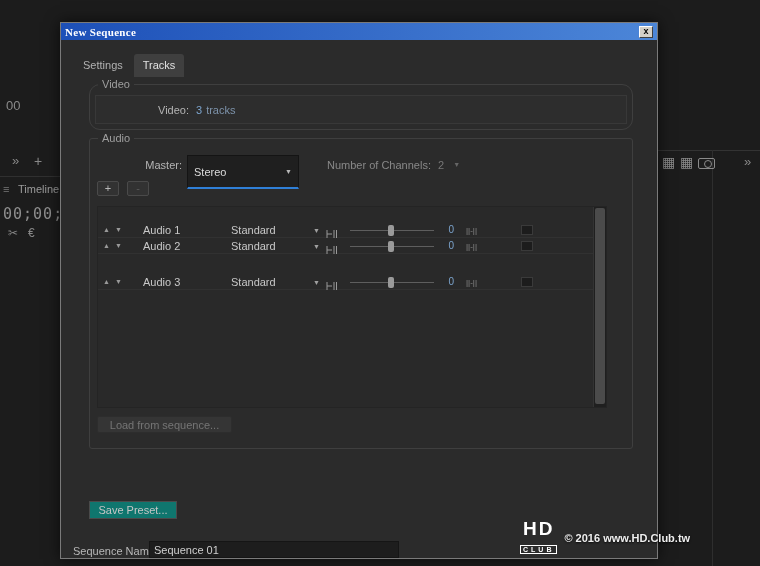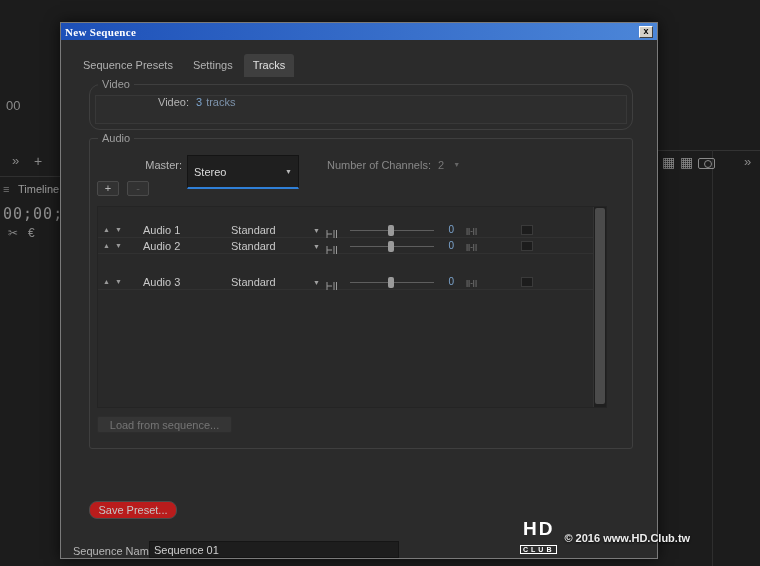--- a/index.html
+++ b/index.html
@@ -39,21 +39,21 @@
   .tabs { position:absolute; left:13px; top:31px; display:flex; gap:2px; }
   .tab { padding:5px 9px 6px; font-size:11px; color:#b2b2b2; cursor:default; }
   .tab.active { background:#3f3f3f; border-radius:3px 3px 0 0; color:#e0e0e0; }
 
   .group { position:absolute; border:1px solid #3f3f3f; border-radius:3px; }
   .group-label { position:absolute; top:-7px; left:8px; background:#2b2b2b; padding:0 4px; font-size:11px; color:#9f9f9f; }
   .group-video { left:28px; top:61px; width:544px; height:46px;border-radius:11px; }
   .group-audio { left:28px; top:115px; width:544px; height:311px; }
 
   .video-inner { position:absolute; left:5px; top:10px; right:5px; bottom:5px; border:1px solid #383838; background:#2d2d2d;
-                 display:flex; }
+                 display:flex; align-items:center; }
   .video-inner .lbl { margin-left:62px; font-size:11px; color:#b4b4b4; }
   .video-inner .val { margin-left:7px; font-size:11px; color:#7ba3cc; }
   .video-inner .unit { margin-left:4px; font-size:11px; color:#7d93ab; }
 
   .master-label { position:absolute; left:0; top:20px; width:92px; text-align:right; font-size:11px; color:#b4b4b4; }
   .master-dd { position:absolute; left:97px; top:16px; width:112px; height:34px; background:#1f1f1f;
                border:1px solid #141414; border-bottom:2px solid #2f7fd6;
                display:flex; align-items:center; justify-content:space-between; padding:0 6px; }
   .master-dd .dd-text { font-size:11px; color:#dcdcdc; }
   .dd-arrow { font-size:7px; color:#b8b8b8; }
@@ -89,22 +89,22 @@
   .pan-thumb { position:absolute; left:38px; top:-5px; width:6px; height:11px; background:#9a9a9a; border-radius:2px; }
   .pan-val { position:absolute; left:338px; top:2px; width:18px; text-align:right; font-size:10px; color:#7ba3cc; }
   .assign-ic { position:absolute; left:368px; top:4px; font-size:8px; color:#8a8a8a; letter-spacing:0; }
   .open-box { position:absolute; left:423px; top:3px; width:12px; height:10px; background:#1c1c1c; border:1px solid #3a3a3a; }
   .vscroll { position:absolute; right:0; top:0; width:13px; height:200px; background:#1f1f1f; border-left:1px solid #333; }
   .vthumb { position:absolute; left:1px; top:1px; width:10px; height:196px; background:#4b4b4b; border-radius:2px; }
 
   .load-btn { position:absolute; left:7px; top:277px; width:135px; height:17px; background:#353535; color:#757575;
               font-size:11px; text-align:center; line-height:17px; border-radius:2px; border:1px solid #2d2d2d; cursor:default; }
 
-  .save-preset { position:absolute; left:28px; top:478px; width:88px; height:18px; background:#b91c1c; color:#c6c6c6;
-                 font-size:11px; text-align:center; line-height:16px; border:1px solid #4a4a4a; border-radius:8px; cursor:default; }
+  .save-preset { position:absolute; left:28px; top:478px; width:88px; height:18px; background:#0f766e; color:#c6c6c6;
+                 font-size:11px; text-align:center; line-height:16px; border:1px solid #4a4a4a; border-radius:0; cursor:default; }
 
   .seq-label { position:absolute; left:12px; top:522px; font-size:11px; color:#b8b8b8; }
   .seq-input { position:absolute; left:88px; top:518px; width:250px; height:17px; background:#1d1d1d;
                border:1px solid #151515; color:#cfcfcf; font-size:11px; padding:0 4px; font-family:"Liberation Sans", sans-serif; }
 
   
   .watermark { position:absolute; left:520px; top:520px; display:flex; align-items:center; gap:7px; z-index:20; }
   .hd-logo { text-align:center; }
   .hd-main { font-size:19px; font-weight:bold; color:#fff; letter-spacing:2px; line-height:18px; font-family:"Liberation Sans", sans-serif; }
   .hd-sub { font-size:7px; font-weight:bold; color:#fff; letter-spacing:3px; border:1px solid #fff; padding:0 2px; display:inline-block; }
@@ -131,21 +131,20 @@
   <div class="camera-icon"></div>
   <span class="bg-el bg-chev2">»</span>
 
   <div class="dialog">
     <div class="titlebar">
       <span class="title">New Sequence</span>
       <div class="close-btn">x</div>
     </div>
 
     <div class="tabs">
-      <div class="tab">Sequence Presets</div>
       <div class="tab">Settings</div>
       <div class="tab active">Tracks</div>
     </div>
 
     <div class="group group-video">
       <span class="group-label">Video</span>
       <div class="video-inner">
         <span class="lbl">Video:</span>
         <span class="val">3</span>
         <span class="unit">tracks</span>

